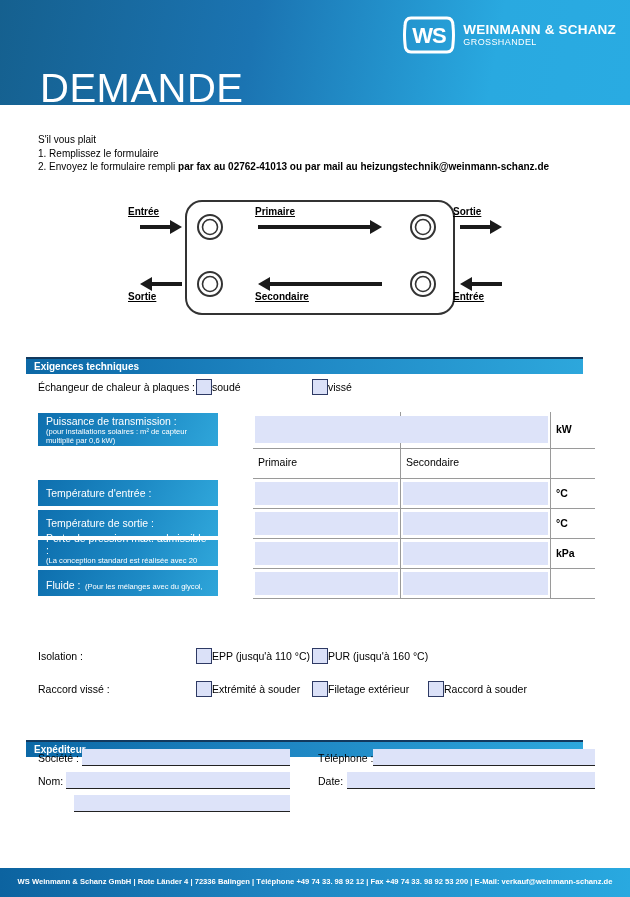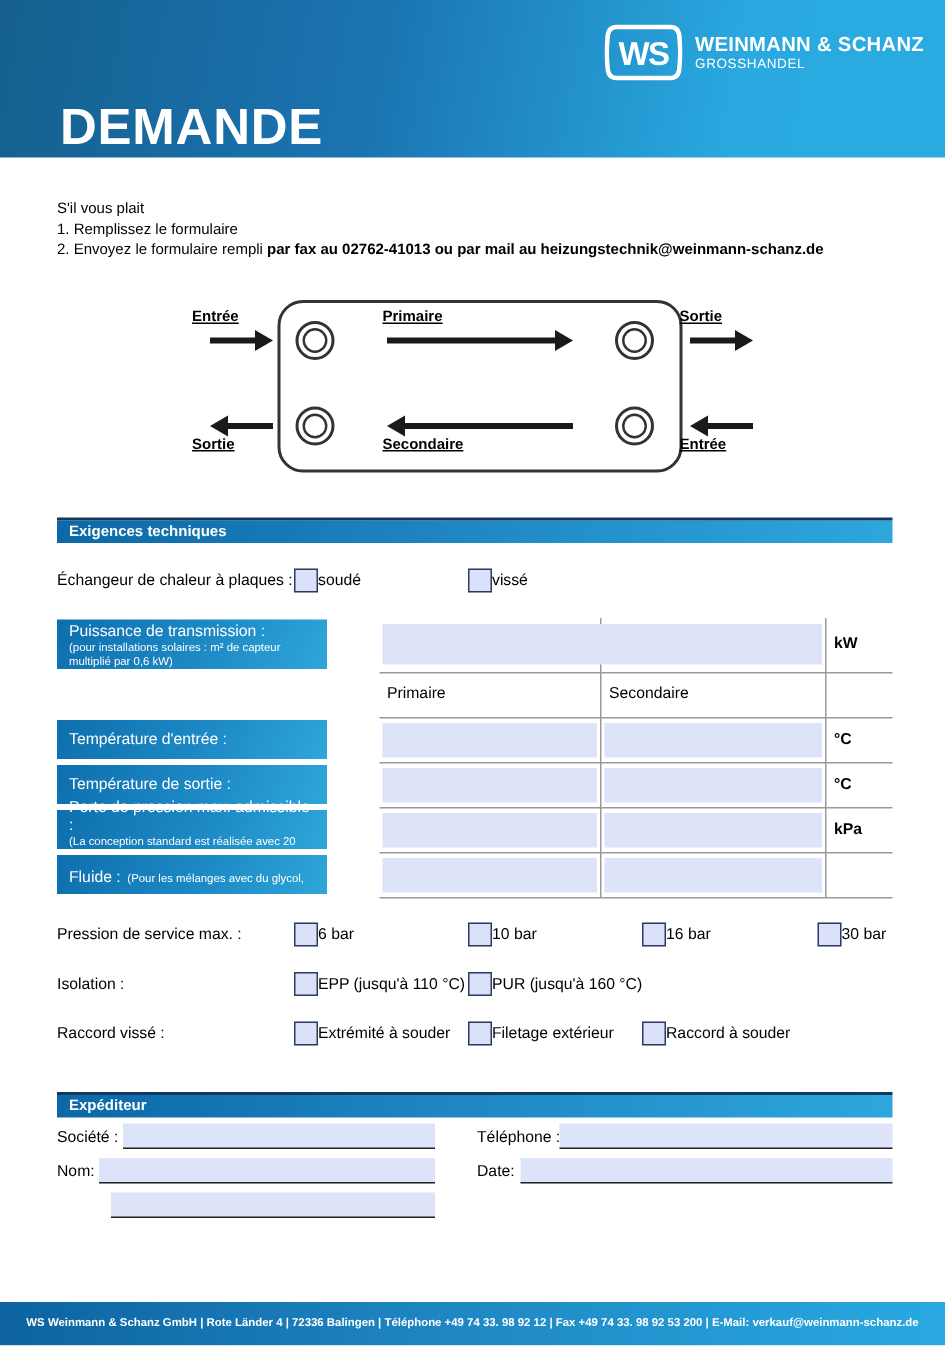--- a/index.html
+++ b/index.html
@@ -6,37 +6,37 @@
   .page{
     position:relative;width:630px;height:897px;margin:0 auto;background:#fff;
     font-family:"Liberation Sans",sans-serif;color:#000;overflow:hidden;
   }
   
   .hdr{
     position:absolute;left:0;top:0;width:630px;height:105px;
     background:linear-gradient(100deg,#15608f 0%,#1b74b2 40%,#29a9e0 78%,#29abe2 100%);
   }
   .hdr-title{
-    position:absolute;left:40px;top:66px;color:#fff;font-size:34px;font-weight:bold;letter-spacing:.5px;
+    position:absolute;left:40px;top:66px;color:#fff;font-size:40px;font-weight:normal;letter-spacing:.5px;
   }
   .logo{position:absolute;right:14px;top:14px;display:flex;align-items:center;gap:8px;color:#fff;}
   .logo-text .l1{font-size:13.5px;font-weight:bold;letter-spacing:.2px;line-height:14px;}
   .logo-text .l2{font-size:9px;letter-spacing:.4px;line-height:11px;}
   
   .intro{position:absolute;left:38px;top:133px;font-size:10px;line-height:13.5px;}
   .intro b{font-weight:bold;margin-top:48px;}
   
   .diagram-svg{position:absolute;left:130px;top:198px;}
   .dlabel{position:absolute;font-size:10px;font-weight:bold;text-align:left;text-decoration:underline;}
   
   .secbar{
-    position:absolute;left:38px;width:557px;height:17px;
+    position:absolute;left:26px;width:557px;height:17px;
     background:linear-gradient(90deg,#0c68a6 0%,#1e85c2 45%,#2da7dc 100%);
     border-top:2px solid #12395e;color:#fff;font-size:10px;font-weight:bold;
-    line-height:16px;padding-left:8px;box-sizing:border-box;
+    line-height:16px;padding-left:8px;box-sizing:border-box;margin-top:12px;
   }
   
   .opt-row{position:absolute;left:38px;width:560px;height:17px;}
   .opt-row .rlabel{position:absolute;left:0;top:2px;font-size:10.5px;}
   .opt{position:absolute;top:0;display:flex;align-items:center;gap:0;justify-content:space-between;}
   .cb{width:14px;height:14px;background:#dbe1f8;border:1px solid #2e3a64;display:inline-block;}
   .cbl{font-size:10.5px;white-space:nowrap;}
   .p0{left:158px;} .p1{left:274px;} .p2{left:390px;} .p3{left:507px;}
   
   .gridv{position:absolute;width:1px;background:#9a9a9a;}
@@ -180,39 +180,20 @@
   <div class="field" style="left:403px;top:542px;width:145px;height:23px;"></div>
   <span class="unit" style="top:547px;">kPa</span>
 
   <div class="tlabel inline-sub" style="top:570px;height:26px;">
     <span class="main">Fluide :</span>
     <span class="sub">(Pour les mélanges avec du glycol, indiquer impérativement le pourcentage.)</span>
   </div>
   <div class="field" style="left:255px;top:572px;width:143px;height:23px;"></div>
   <div class="field" style="left:403px;top:572px;width:145px;height:23px;"></div>
 
-  <div class="opt-row" style="top:615px;">
-    <span class="rlabel">Pression de service max. :</span>
-    <span class="opt p0">
-      <span class="cb"></span>
-      <span class="cbl">6 bar</span>
-    </span>
-    <span class="opt p1">
-      <span class="cb"></span>
-      <span class="cbl">10 bar</span>
-    </span>
-    <span class="opt p2">
-      <span class="cb"></span>
-      <span class="cbl">16 bar</span>
-    </span>
-    <span class="opt p3">
-      <span class="cb"></span>
-      <span class="cbl">30 bar</span>
-    </span>
-  </div>
 
   <div class="opt-row" style="top:648px;">
     <span class="rlabel">Isolation :</span>
     <span class="opt p0">
       <span class="cb"></span>
       <span class="cbl">EPP (jusqu'à 110 °C)</span>
     </span>
     <span class="opt p1">
       <span class="cb"></span>
       <span class="cbl">PUR (jusqu'à 160 °C)</span>

